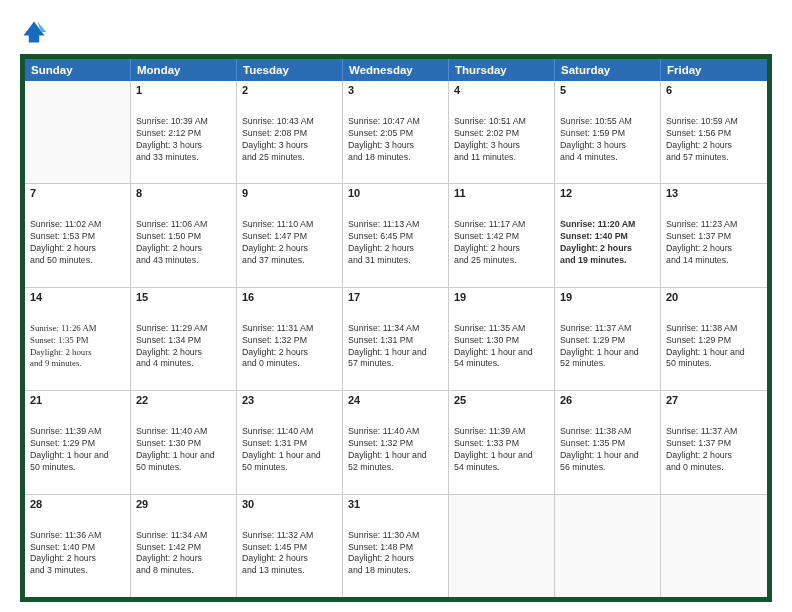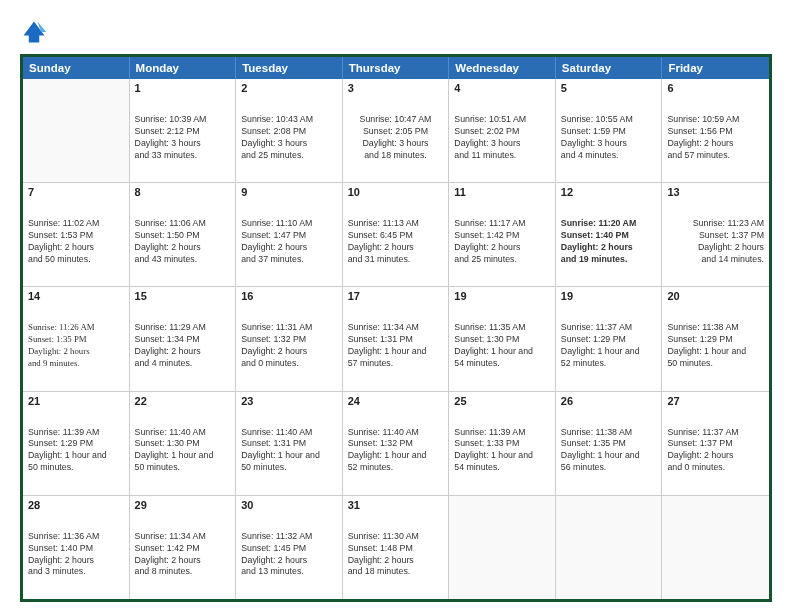--- a/index.html
+++ b/index.html
@@ -56,21 +56,21 @@
       color: #222;
     }
     .title-location {
       font-size: 14px;
       color: #555;
     }
     .calendar {
       flex: 1;
       display: flex;
       flex-direction: column;
-      border: 3px solid #14532d;
+      border: 5px solid #14532d;
     }
     .cal-header {
       display: grid;
       grid-template-columns: repeat(7, 1fr);
       background: #2a6db5;
     }
     .cal-header-cell {
       color: #fff;
       font-size: 11.5px;
       font-weight: bold;
@@ -135,22 +135,22 @@
       <div class="title-month"></div>
       <div class="title-location"></div>
     </div>
   </div>
 
   <div class="calendar">
     <div class="cal-header">
     <div class="cal-header-cell">Sunday</div>
         <div class="cal-header-cell">Monday</div>
         <div class="cal-header-cell">Tuesday</div>
+        <div class="cal-header-cell">Wednesday</div>
         <div class="cal-header-cell">Thursday</div>
-        <div class="cal-header-cell">Wednesday</div>
         <div class="cal-header-cell">Saturday</div>
         <div class="cal-header-cell">Friday</div>
       </div>
     <div class="cal-body">
     <div class="cal-row">
           <div class="cal-cell empty"></div>
           <div class="cal-cell">
             <span class="day-num">1</span>
             <div class="day-info" style="white-space: pre-line;">Sunrise: 10:39 AM
 Sunset: 2:12 PM
@@ -159,21 +159,21 @@
           </div>
           <div class="cal-cell">
             <span class="day-num">2</span>
             <div class="day-info" style="white-space: pre-line;">Sunrise: 10:43 AM
 Sunset: 2:08 PM
 Daylight: 3 hours
 and 25 minutes.</div>
           </div>
           <div class="cal-cell">
             <span class="day-num">3</span>
-            <div class="day-info" style="white-space: pre-line; text-align: center;">Sunrise: 10:47 AM
+            <div class="day-info" style="white-space: pre-line;">Sunrise: 10:47 AM
 Sunset: 2:05 PM
 Daylight: 3 hours
 and 18 minutes.</div>
           </div>
           <div class="cal-cell">
             <span class="day-num">4</span>
             <div class="day-info" style="white-space: pre-line;">Sunrise: 10:51 AM
 Sunset: 2:02 PM
 Daylight: 3 hours
 and 11 minutes.</div>
@@ -231,21 +231,21 @@
           </div>
           <div class="cal-cell">
             <span class="day-num">12</span>
             <div class="day-info" style="white-space: pre-line; font-weight: bold;">Sunrise: 11:20 AM
 Sunset: 1:40 PM
 Daylight: 2 hours
 and 19 minutes.</div>
           </div>
           <div class="cal-cell">
             <span class="day-num">13</span>
-            <div class="day-info" style="white-space: pre-line; text-align: right;">Sunrise: 11:23 AM
+            <div class="day-info" style="white-space: pre-line;">Sunrise: 11:23 AM
 Sunset: 1:37 PM
 Daylight: 2 hours
 and 14 minutes.</div>
           </div>
         </div>
         <div class="cal-row">
           <div class="cal-cell">
             <span class="day-num">14</span>
             <div class="day-info" style="white-space: pre-line; font-family: Liberation Serif, serif;">Sunrise: 11:26 AM
 Sunset: 1:35 PM

